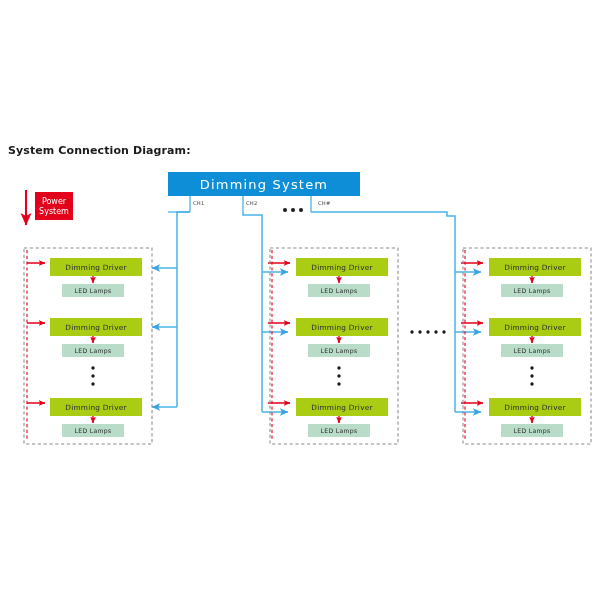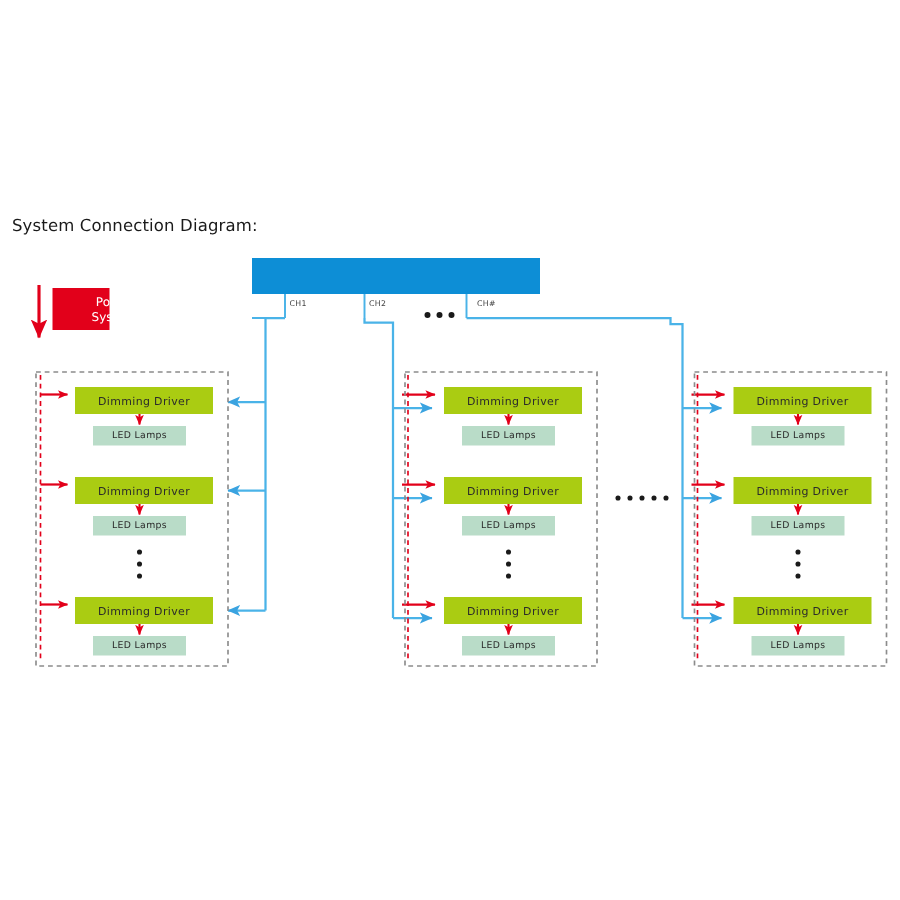--- a/index.html
+++ b/index.html
@@ -18,21 +18,21 @@
     position: absolute;
     left: 0; top: 0;
     width: 600px;
     height: 600px;
   }
   .page-title {
     position: absolute;
     left: 8px;
     top: 144px;
     font-size: 11px;
-    font-weight: normal;
+    font-weight: bold;
     color: #1a1a1a;
     letter-spacing: 0.1px;
     white-space: nowrap;
   }
   svg.canvas {
     position: absolute;
     left: 0; top: 0;
     width: 600px;
     height: 600px;
   }
@@ -44,21 +44,20 @@
   .dimming-system-label {
     font-size: 13px;
     color: #ffffff;
     letter-spacing: 1.2px;
   }
   .power-supply-label {
     font-size: 8px;
     color: #ffffff;
     line-height: 9.5px;
     text-align: center;
-    margin-left: 22px;
   }
   .ch-label {
     font-size: 5.2px;
     color: #444444;
     letter-spacing: 0.2px;
   }
   .driver-label {
     font-size: 7.3px;
     color: #2b2b2b;
     letter-spacing: 0.25px;
@@ -191,20 +190,21 @@
     <circle cx="420" cy="332" r="1.7" fill="#1a1a1a"></circle>
     <circle cx="428" cy="332" r="1.7" fill="#1a1a1a"></circle>
     <circle cx="436" cy="332" r="1.7" fill="#1a1a1a"></circle>
     <circle cx="444" cy="332" r="1.7" fill="#1a1a1a"></circle>
 
     <circle cx="285" cy="210" r="2.0" fill="#1a1a1a"></circle>
     <circle cx="293" cy="210" r="2.0" fill="#1a1a1a"></circle>
     <circle cx="301" cy="210" r="2.0" fill="#1a1a1a"></circle>
   </svg>
 
+  <div class="lbl dimming-system-label" style="left:168px; top:177px; width:192px; text-align:center;">Dimming System</div>
 
   <div class="lbl power-supply-label" style="left:35px; top:197px; width:38px;">
     <div>Power</div>
     <div>System</div>
   </div>
 
   <div class="lbl ch-label" style="left:193px; top:200px;">CH1</div>
   <div class="lbl ch-label" style="left:246px; top:200px;">CH2</div>
   <div class="lbl ch-label" style="left:318px; top:200px;">CH#</div>
 

